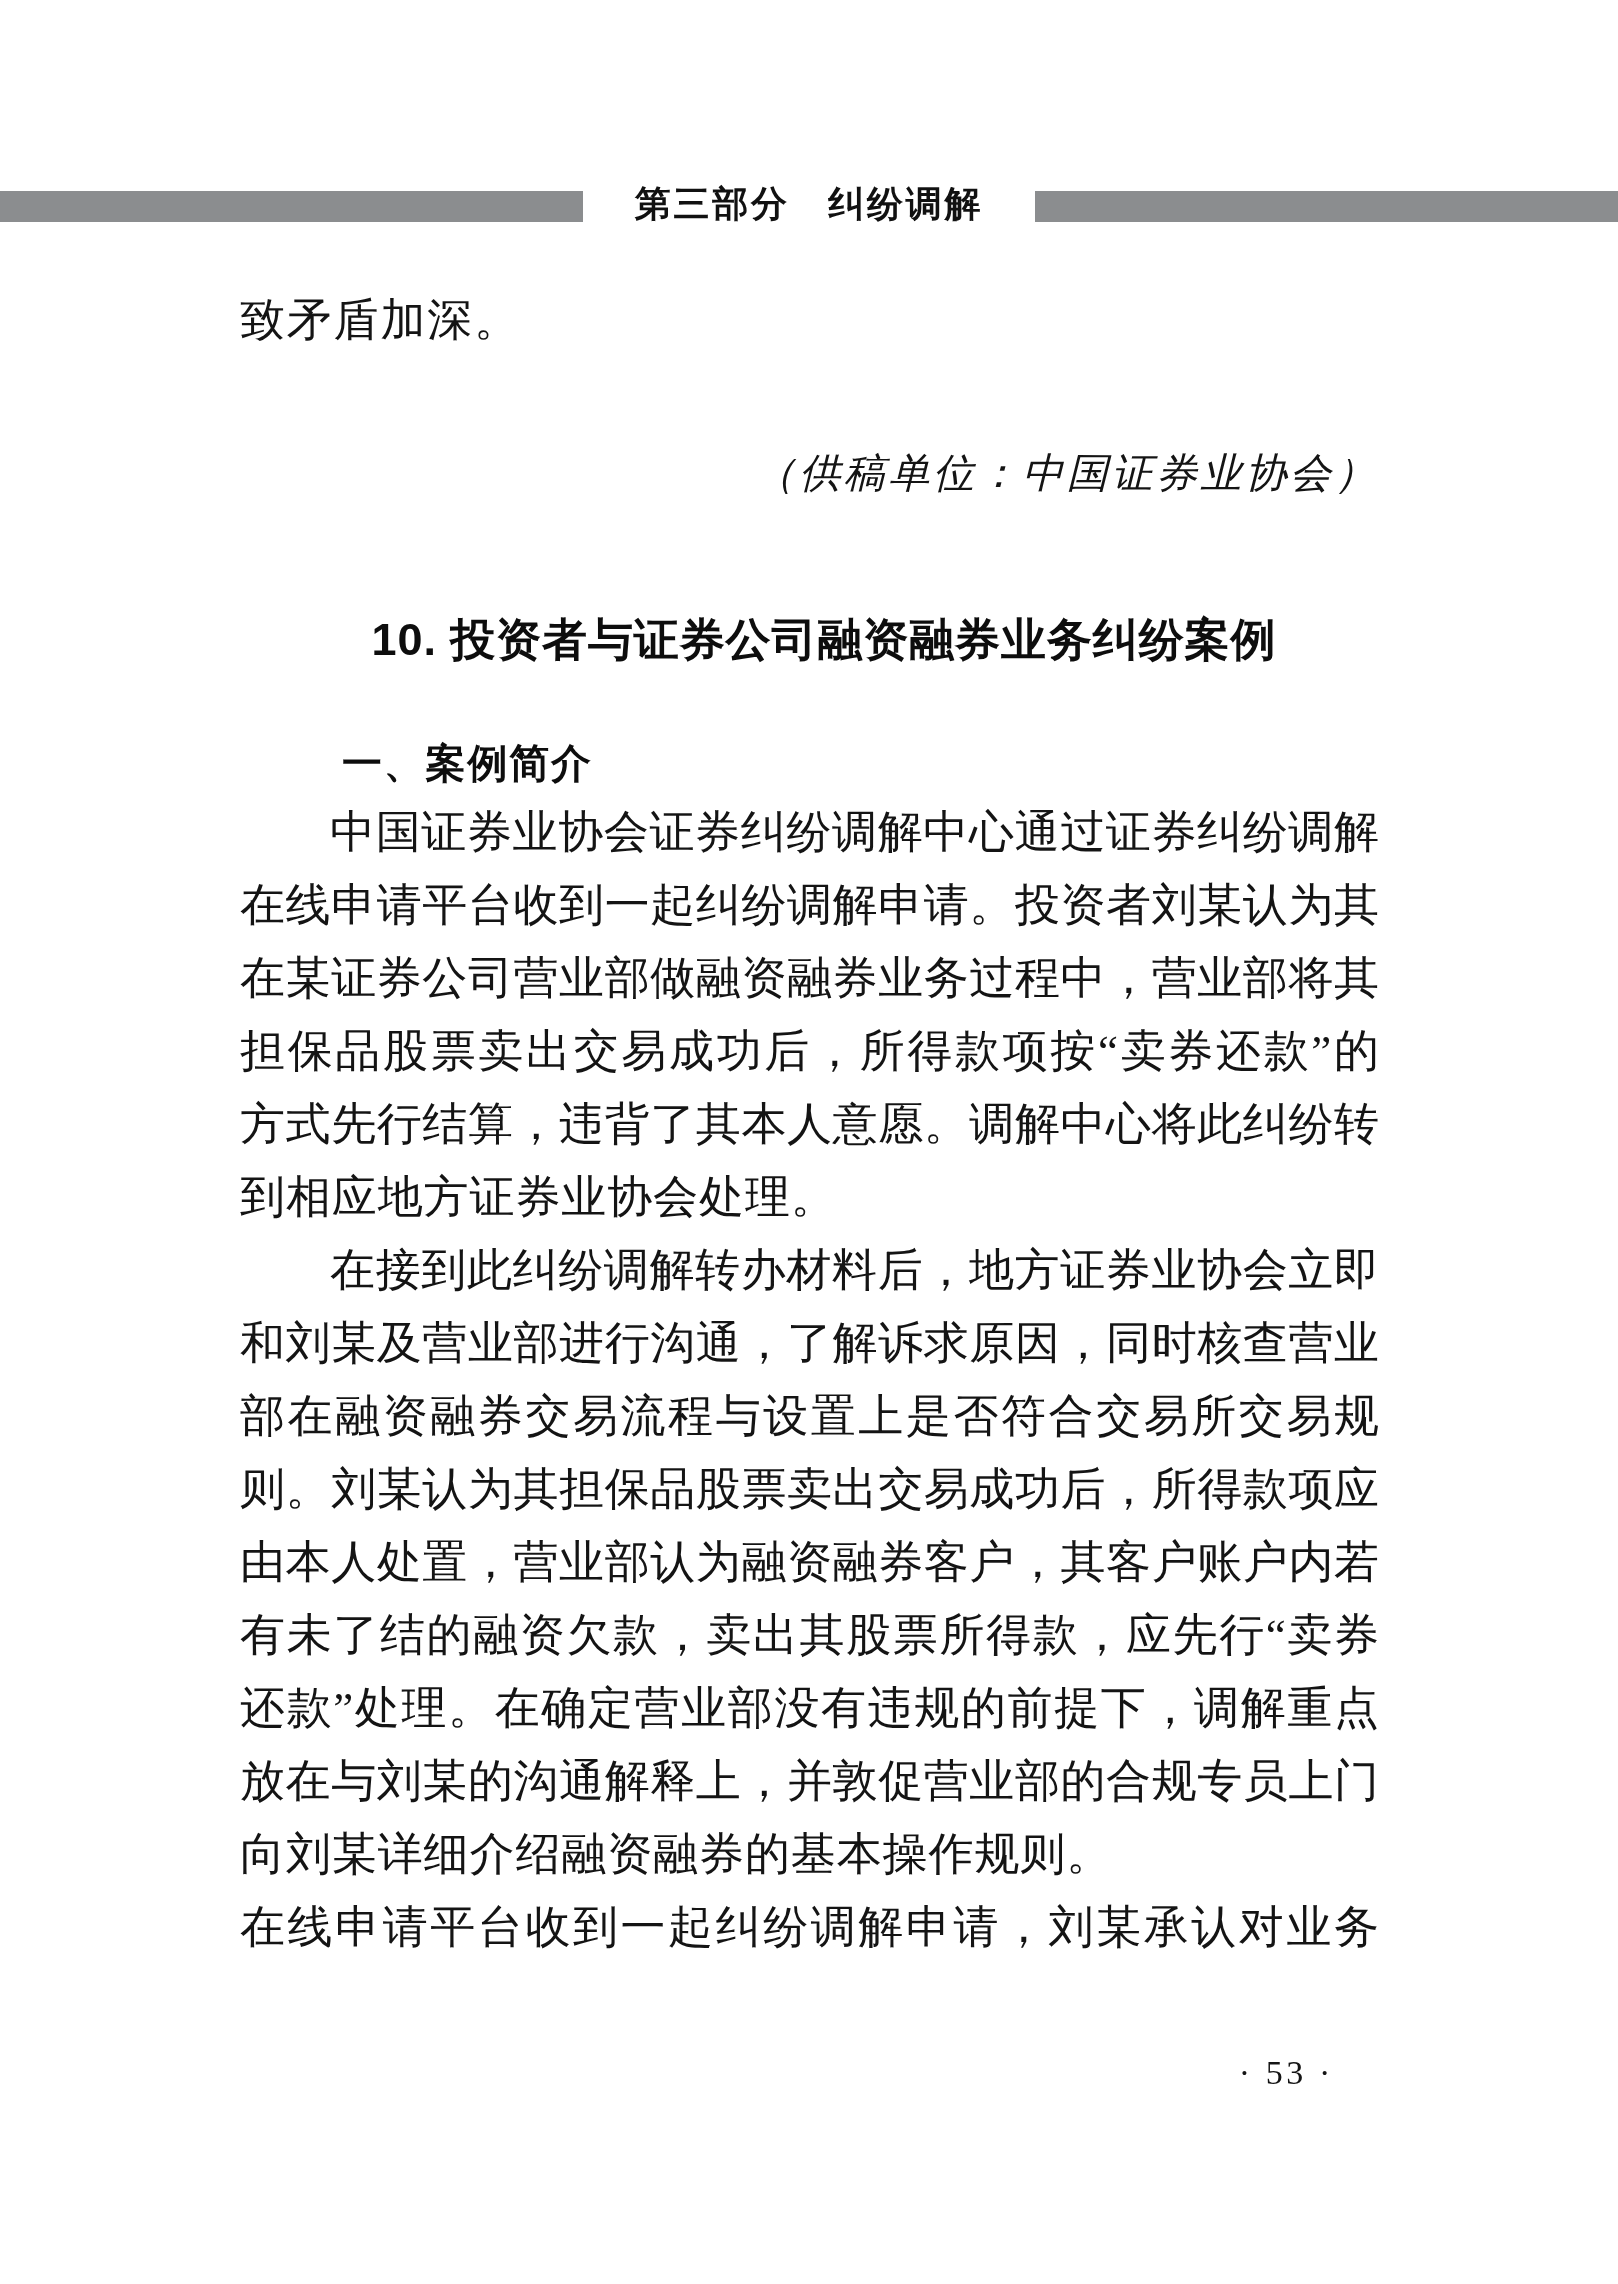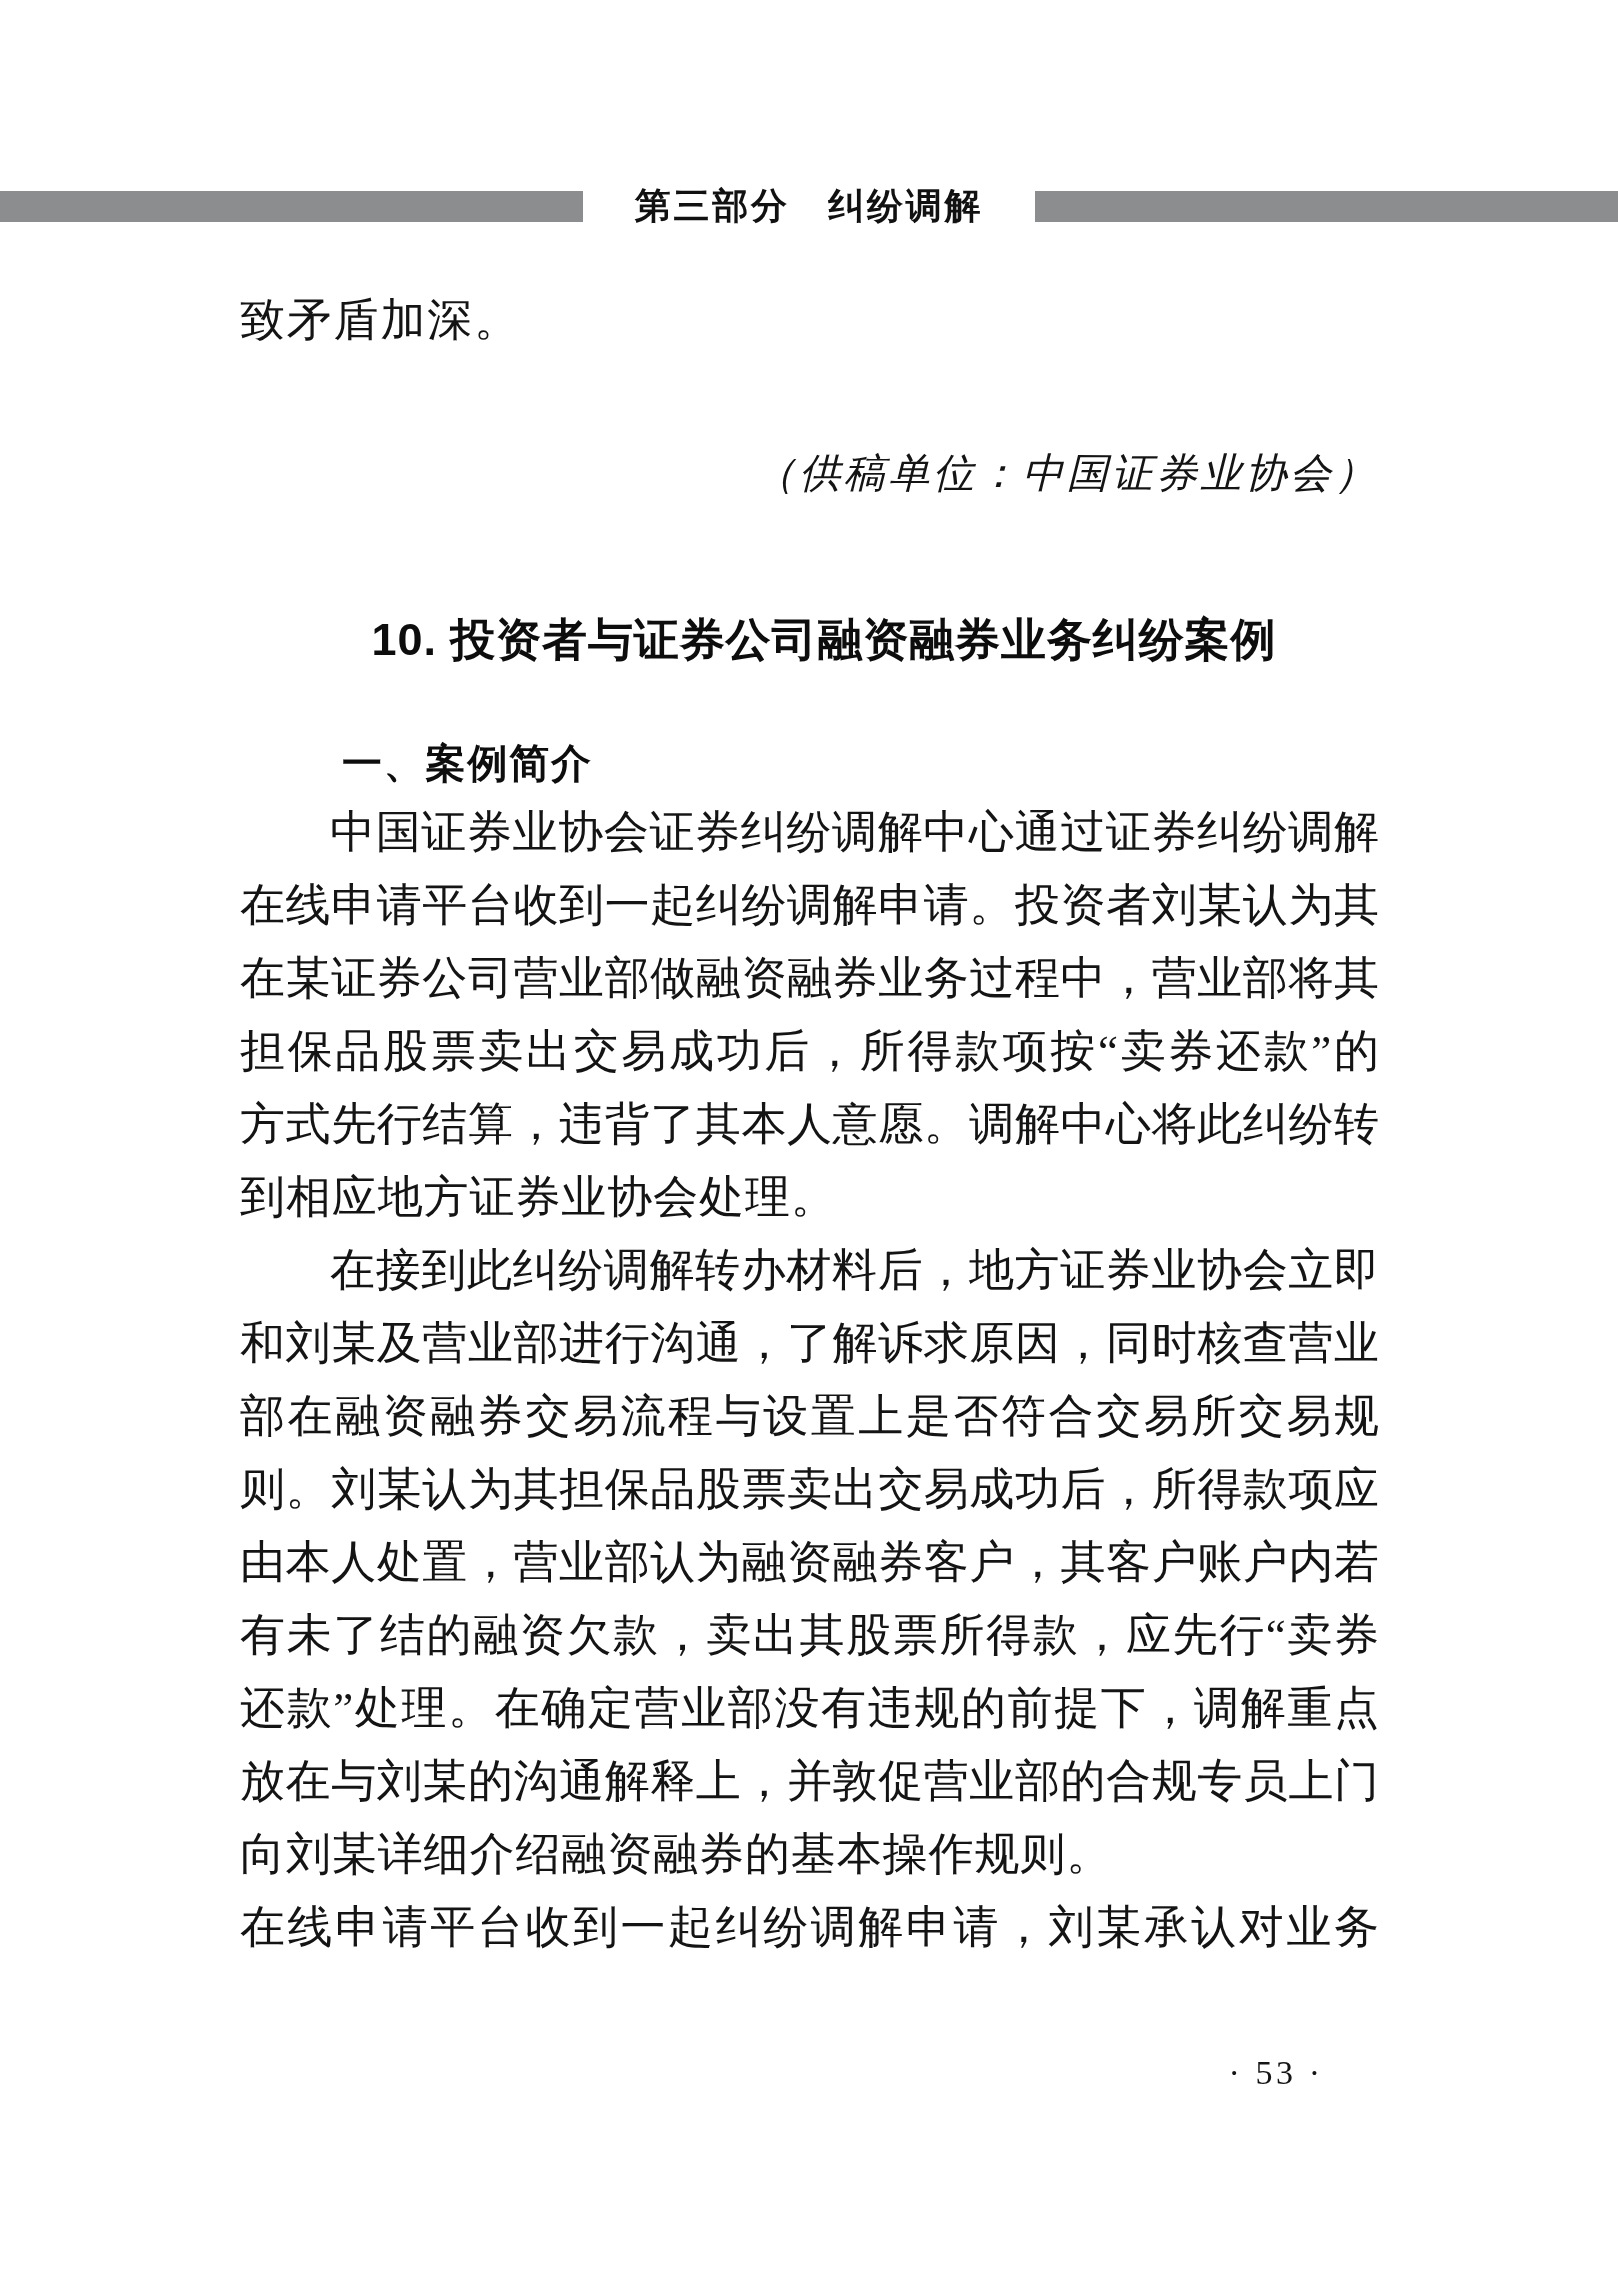--- a/index.html
+++ b/index.html
@@ -25,21 +25,21 @@
     align-items: center;
   }
   .header-bar {
     height: 31px;
     flex: 1 1 0;
     background: #8b8d8f;
   }
   .running-head {
     flex: 0 0 auto;
     padding: 0 52px;
-    font-family: Liberation Serif, serif;
+    font-family: Liberation Mono, monospace;
     font-weight: bold;
     font-size: 36px;
     line-height: 31px;
     letter-spacing: 2.7px;
     white-space: nowrap;
     color: #111;
   }
 
   
   .intro-line {
@@ -111,21 +111,21 @@
     text-align-last: left;
     letter-spacing: 0.9px;
   }
 
   
   .page-number {
     position: absolute;
     top: 2053px;
     left: 1218px;
     width: 116px;
-    text-align: center;
+    text-align: right;
     font-size: 34px;
     line-height: 39px;
     letter-spacing: 3.6px;
     white-space: nowrap;
   }
 </style>
 </head>
 <body>
 
 <div class="page">

